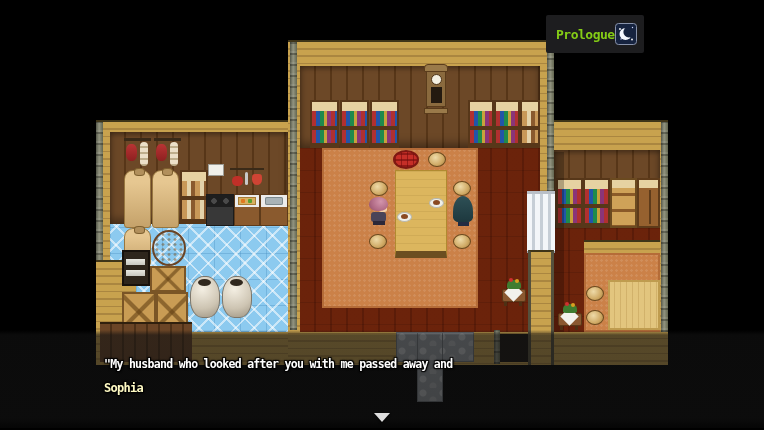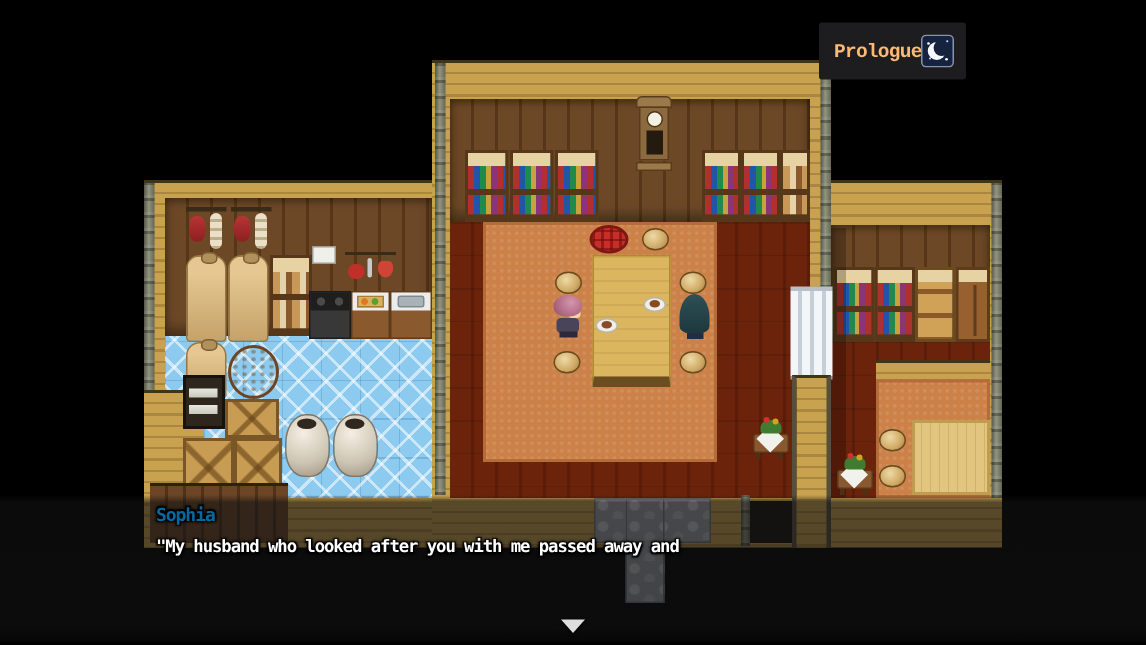--- a/index.html
+++ b/index.html
@@ -125,25 +125,25 @@
   .sink::after{content:"";position:absolute;left:4px;top:2px;width:18px;height:8px;background:#a9b3b7;border-radius:2px;box-shadow:inset 0 0 0 1px #7e8a8e;}
   .utens{background:transparent;}
   .utens::before{content:"";position:absolute;left:0;top:0;right:0;height:2px;background:#3a2a18;}
   .utens .pot1{position:absolute;left:2px;top:8px;width:11px;height:10px;background:#c03028;border-radius:45%;}
   .utens .pan{position:absolute;right:2px;top:6px;width:10px;height:11px;background:#cf4434;border-radius:30% 30% 50% 50%;}
   .utens .ladle{position:absolute;left:15px;top:4px;width:3px;height:13px;background:#c9c9c9;border-radius:2px;}
   .sign{background:#f0f0ea;border:1px solid #9d9d96;box-sizing:border-box;}
 
   
   .chip{background:#1d1d1f;border-radius:2px;display:flex;align-items:center;padding:0 8px 0 10px;box-sizing:border-box;}
-  .chip .label{color:#fdba74;font-size:13px;font-weight:700;letter-spacing:-0.5px;flex:1;font-family:Liberation Mono, monospace;}
+  .chip .label{color:#84cc16;font-size:13px;font-weight:700;letter-spacing:-0.5px;flex:1;}
   .dim{background:linear-gradient(180deg,rgba(18,18,18,0) 0,rgba(18,18,18,.62) 5px,rgba(18,18,18,.66) 90%,rgba(18,18,18,.3) 100%);}
   .gametext{color:#fff;font-size:11.5px;font-weight:700;letter-spacing:-0.7px;white-space:pre;
             text-shadow:1px 1px 1px #000,-1px -1px 1px #000,1px -1px 1px #000,-1px 1px 1px #000,0 0 3px #000;}
-  .speaker{color:#0369a1;font-size:12px;}
+  .speaker{color:#fef9c3;font-size:12px;margin-top:45px;}
   .cursor{width:0;height:0;border-left:8px solid transparent;border-right:8px solid transparent;
           border-top:9px solid #dedede;filter:drop-shadow(0 1px 1px #000);}
 </style>
 </head>
 <body>
 
 <div id="screen">
 
   <div class="a ext" style="left:288px;top:40px;width:266px;height:325px;"></div>
   <div class="a ext" style="left:96px;top:120px;width:192px;height:245px;"></div>

